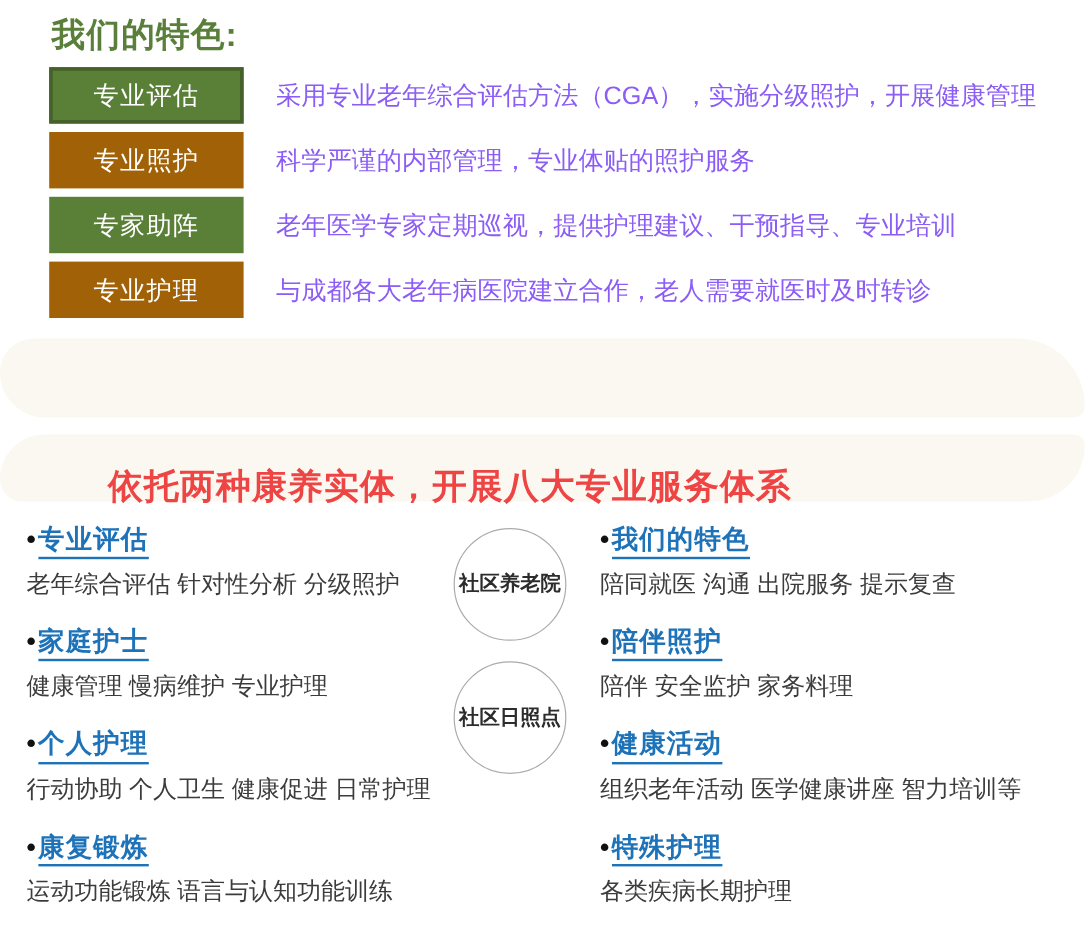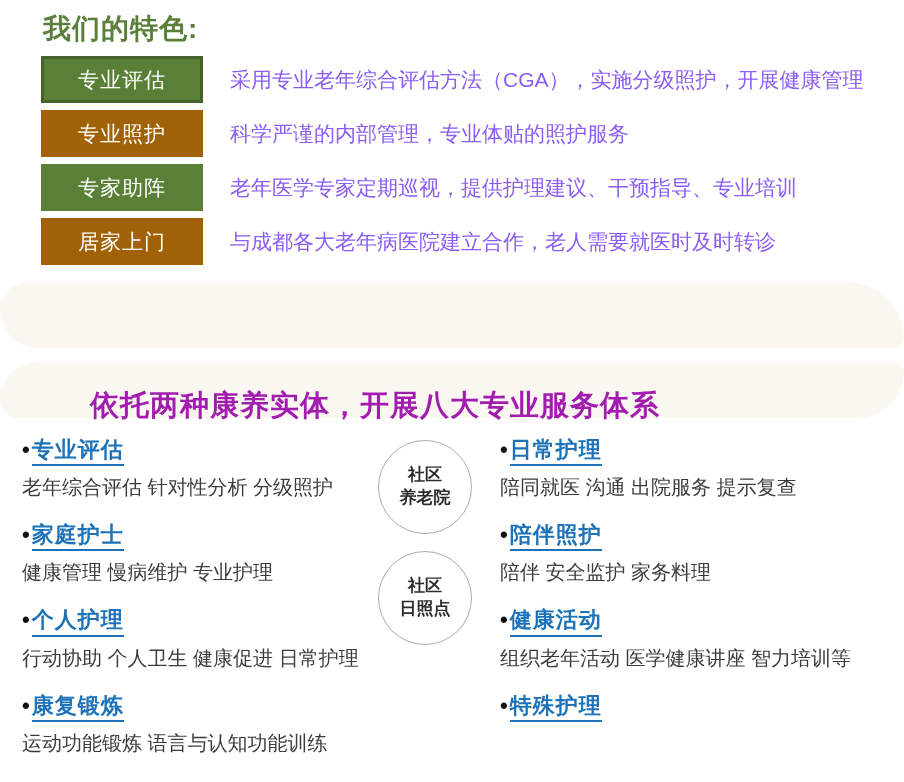--- a/index.html
+++ b/index.html
@@ -40,21 +40,21 @@
     margin-left: 27px;
     font-size: 21px;
     color: #8b5cf6;
     white-space: nowrap;
   }
 
   
   .services-heading {
     position: absolute; top: 386px; left: 0; width: 750px;
     text-align: center;
-    font-size: 29px; font-weight: bold; color: #a21caf;
+    font-size: 29px; font-weight: bold; color: #ef4444;
     letter-spacing: 1px;
     z-index: 1;
   }
   .svc-col { position: absolute; top: 438px; z-index: 1; }
   .svc-col-left { left: 22px; width: 350px; }
   .svc-col-right { left: 500px; width: 404px; }
   .svc-item { margin-bottom: 24px; }
   .svc-title-line { display: flex; align-items: baseline; margin-bottom: 9px; }
   .svc-bullet { color: #111111; font-size: 22px; font-weight: bold; margin-right: 2px; line-height: 1; }
   .svc-title {
@@ -67,21 +67,21 @@
     line-height: 1.1;
   }
   .svc-desc { font-size: 20px; color: #3c3c3c; white-space: nowrap; line-height: 1.2; }
 
   .circles-col { position: absolute; left: 378px; top: 440px; width: 96px; z-index: 1; }
   .facility-circle {
     width: 94px; height: 94px;
     border: 1.5px solid #ababab;
     border-radius: 50%;
     background: #ffffff;
-    display: flex; flex-direction: column;
+    display: flex; flex-direction: row;
     align-items: center; justify-content: center;
     margin-bottom: 17px;
   }
   .facility-circle .circle-line {
     font-size: 17px; font-weight: bold; color: #2c2c2c;
     line-height: 1.35; white-space: nowrap;
   }
 </style>
 </head>
 <body>
@@ -103,21 +103,21 @@
       <div class="feature-badge badge-blue">专业照护</div>
       <div class="feature-desc">科学严谨的内部管理，专业体贴的照护服务</div>
     </div>
 
     <div class="feature-row">
       <div class="feature-badge badge-green">专家助阵</div>
       <div class="feature-desc">老年医学专家定期巡视，提供护理建议、干预指导、专业培训</div>
     </div>
 
     <div class="feature-row">
-      <div class="feature-badge badge-blue">居家上门</div>
+      <div class="feature-badge badge-blue">专业护理</div>
       <div class="feature-desc">与成都各大老年病医院建立合作，老人需要就医时及时转诊</div>
     </div>
   </div>
 
   <div class="services-heading">依托两种康养实体，开展八大专业服务体系</div>
 
   <div class="svc-col svc-col-left">
     <div class="svc-item">
       <div class="svc-title-line">
         <span class="svc-bullet">•</span>
@@ -156,21 +156,21 @@
     <div class="facility-circle">
       <div class="circle-line">社区</div>
       <div class="circle-line">日照点</div>
     </div>
   </div>
 
   <div class="svc-col svc-col-right">
     <div class="svc-item">
       <div class="svc-title-line">
         <span class="svc-bullet">•</span>
-        <span class="svc-title">日常护理</span>
+        <span class="svc-title">我们的特色</span>
       </div>
       <div class="svc-desc">陪同就医 沟通 出院服务 提示复查</div>
     </div>
     <div class="svc-item">
       <div class="svc-title-line">
         <span class="svc-bullet">•</span>
         <span class="svc-title">陪伴照护</span>
       </div>
       <div class="svc-desc">陪伴 安全监护 家务料理</div>
     </div>
@@ -179,16 +179,17 @@
         <span class="svc-bullet">•</span>
         <span class="svc-title">健康活动</span>
       </div>
       <div class="svc-desc">组织老年活动 医学健康讲座 智力培训等</div>
     </div>
     <div class="svc-item">
       <div class="svc-title-line">
         <span class="svc-bullet">•</span>
         <span class="svc-title">特殊护理</span>
       </div>
+      <div class="svc-desc">各类疾病长期护理</div>
     </div>
   </div>
 
 </div>
 
 </body></html>

